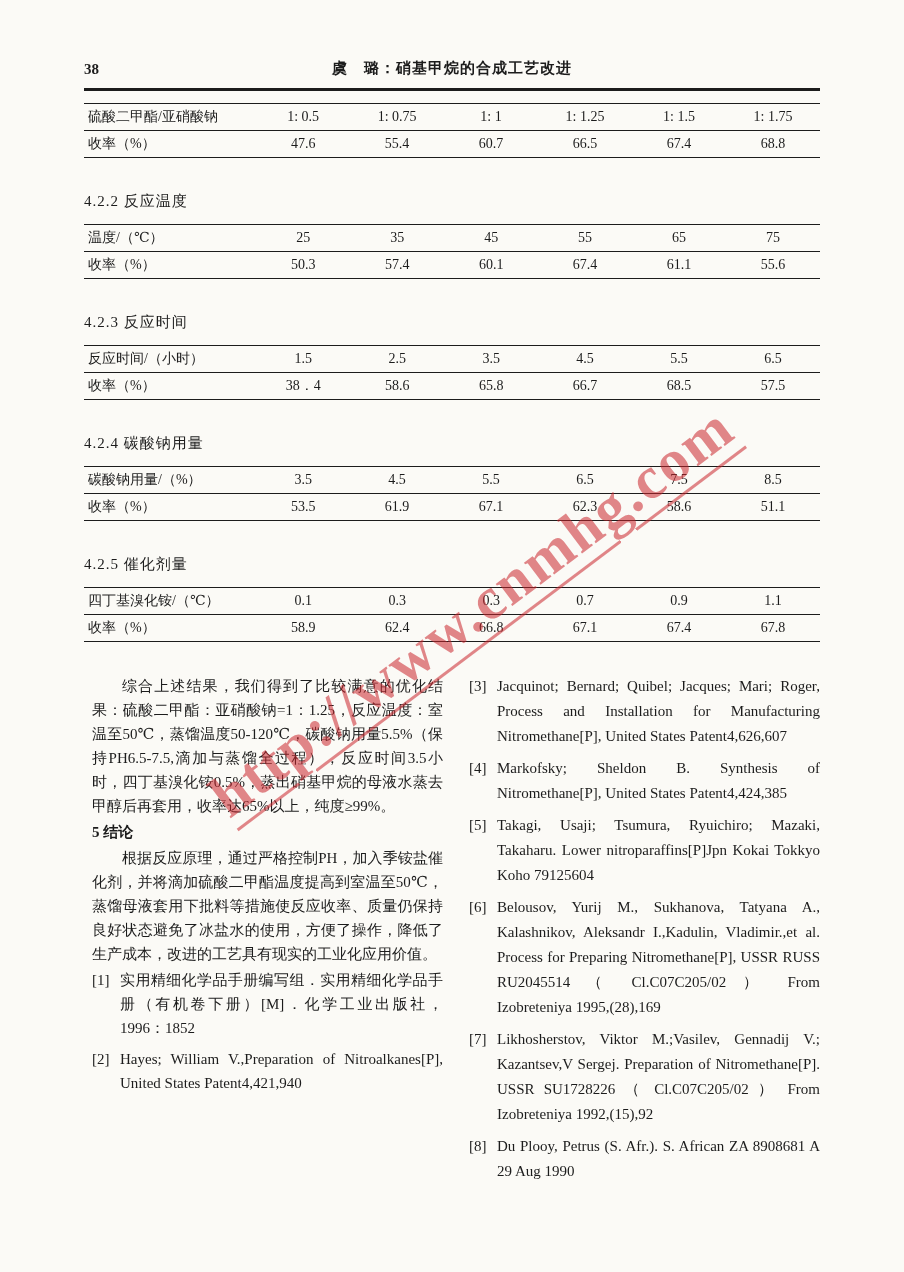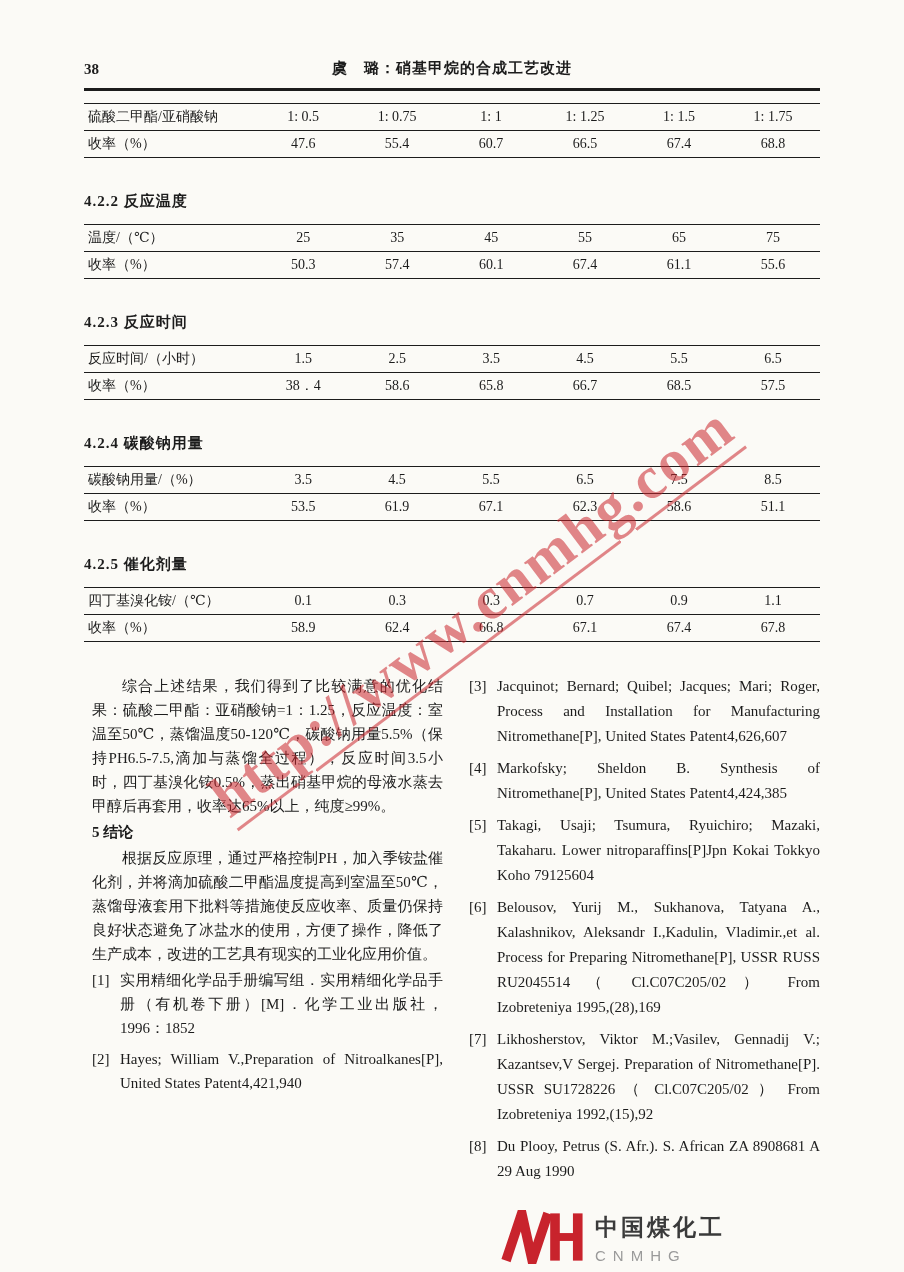--- a/index.html
+++ b/index.html
@@ -18,21 +18,21 @@
   .hdr{display:flex;align-items:flex-end;font-size:15px;height:24px;}
   .pageno{font-weight:bold;width:120px;}
   .htitle{flex:1;text-align:center;font-weight:bold;letter-spacing:1px;padding-right:120px;}
   .hrule{border-bottom:3px solid #1c1c1c;margin-top:10px;margin-bottom:12px;}
   
   .dtable{width:100%;border-collapse:collapse;border-top:1.5px solid #1c1c1c;border-bottom:1.5px solid #1c1c1c;font-size:14px;}
   .dtable tr:first-child{border-bottom:1px solid #1c1c1c;margin-left:20px;}
   .dtable td{padding:4px 2px;line-height:18px;}
   .dtable td.lbl{width:172px;text-align:left;padding-left:4px;}
   .dtable td.val{text-align:center;width:93px;}
-  .sec-heading{font-weight:bold;font-size:15px;margin-top:34px;margin-bottom:13px;letter-spacing:1px;}
+  .sec-heading{font-weight:normal;font-size:15px;margin-top:34px;margin-bottom:13px;letter-spacing:1px;}
   
   .columns{display:flex;margin-top:32px;gap:26px;}
   .col{flex:1;font-size:15px;line-height:24px;text-align:justify;}
   .col-left{width:352px;margin-left:8px;}
   .col-right{width:358px;line-height:25px;}
   p.body-para{margin:0 0 2px 0;text-indent:2em;}
   .inline-heading{font-weight:bold;margin:2px 0;}
   .ref-heading{font-weight:bold;text-align:center;margin:18px 0 14px 0;letter-spacing:4px;font-size:15px;}
   .ref{display:flex;margin-bottom:7px;}
   .ref .num{width:28px;flex:0 0 28px;}
@@ -219,32 +219,18 @@
       </div>
       <div class="ref">
         <span class="num">[7]</span>
         <span class="txt">Likhosherstov, Viktor M.;Vasilev, Gennadij V.; Kazantsev,V Sergej. Preparation of Nitromethane[P]. USSR SU1728226 （ Cl.C07C205/02 ） From Izobreteniya 1992,(15),92</span>
       </div>
       <div class="ref">
         <span class="num">[8]</span>
         <span class="txt">Du Plooy, Petrus (S. Afr.). S. African ZA 8908681 A 29 Aug 1990</span>
       </div>
 
-      <div class="logo">
-        <span>
-          <svg width="84" height="54" viewBox="0 0 96 60" aria-hidden="true">
-            <path d="M8 57 L26 3 L38 57 L56 3" fill="none" stroke="#c8232c" stroke-width="11"></path>
-            <path d="M64 3 L64 57" fill="none" stroke="#c8232c" stroke-width="11"></path>
-            <path d="M90 3 L90 57" fill="none" stroke="#c8232c" stroke-width="11"></path>
-            <path d="M64 30 L90 30" fill="none" stroke="#c8232c" stroke-width="9"></path>
-          </svg>
-        </span>
-        <span class="logo-text">
-          <div class="logo-cn">中国煤化工</div>
-          <div class="logo-en">CNMHG</div>
-        </span>
-      </div>
     </div>
   </div>
 
   <div class="watermark">http://www.cnmhg.com</div>
 
 </div>
 
 </body></html>

